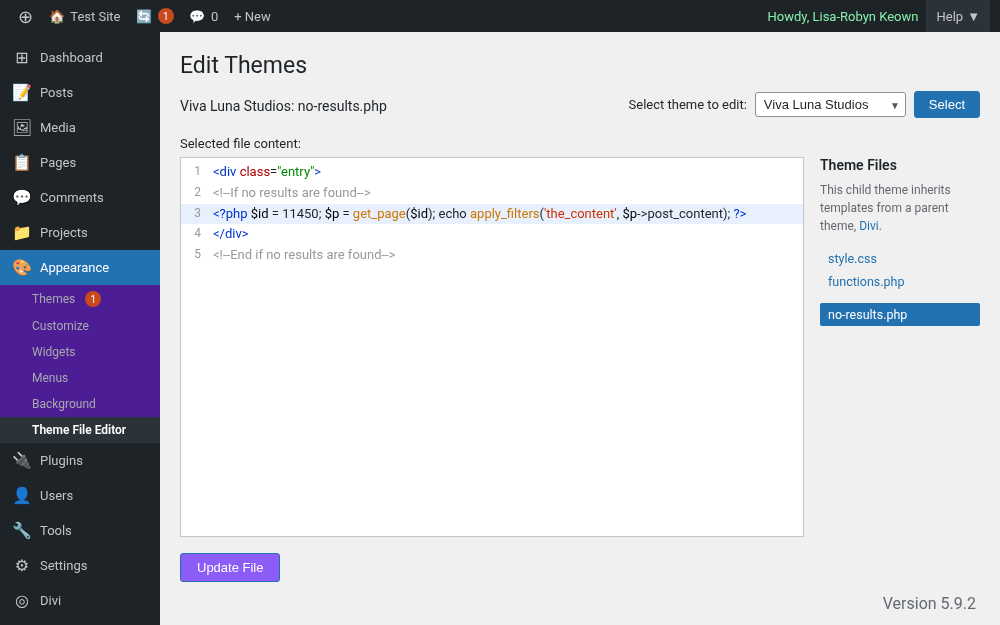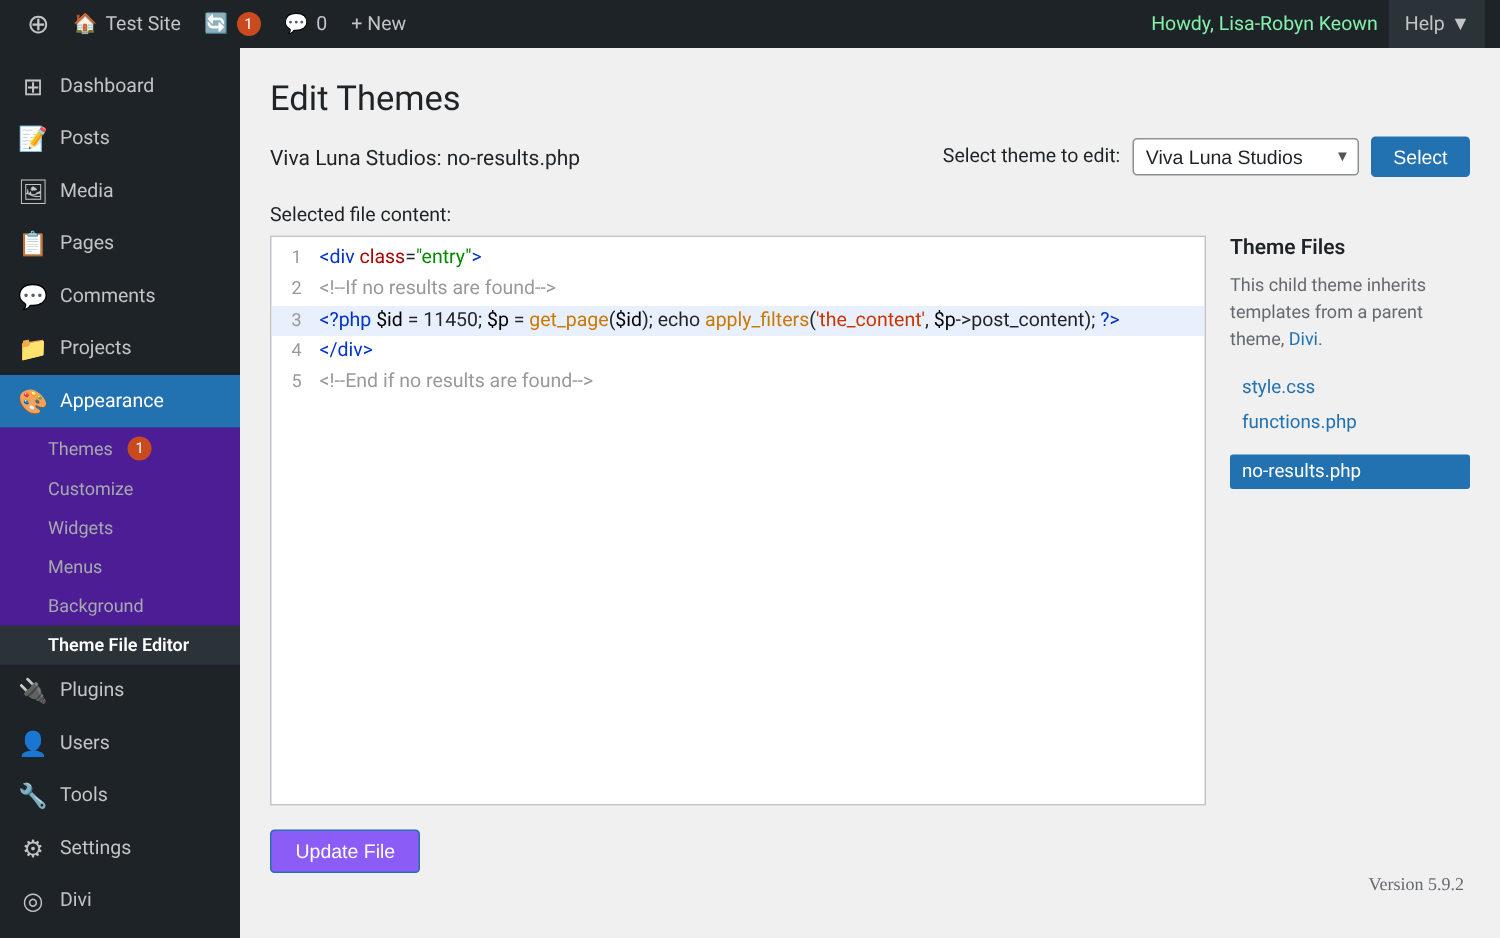--- a/index.html
+++ b/index.html
@@ -117,21 +117,21 @@
     }
     .file-link.active { background: #2271b1; color: #fff; display: block; border-radius: 2px; margin-top: 10px; }
 
     
     .btn-update {
       background: #8b5cf6; color: #fff; border: 1px solid #2271b1;
       padding: 6px 16px; font-size: 13px; border-radius: 3px; cursor: pointer;
     }
 
     
-    .version-text { text-align: right; font-size: 12px; color: #646970; margin-top: 0; padding-right: 4px; font-family: Liberation Serif, serif; }
+    .version-text { text-align: right; font-size: 16px; color: #646970; margin-top: 12px; padding-right: 4px; }
 
     .editor-container { background: #fff; border: 1px solid #c3c4c7; min-height: 370px; padding: 4px 0; }
   </style>
 </head>
 <body>
 
 <div id="wpadminbar">
   <span class="adminbar-logo">⊕</span>
   <div class="adminbar-item">
     <span>🏠</span>

